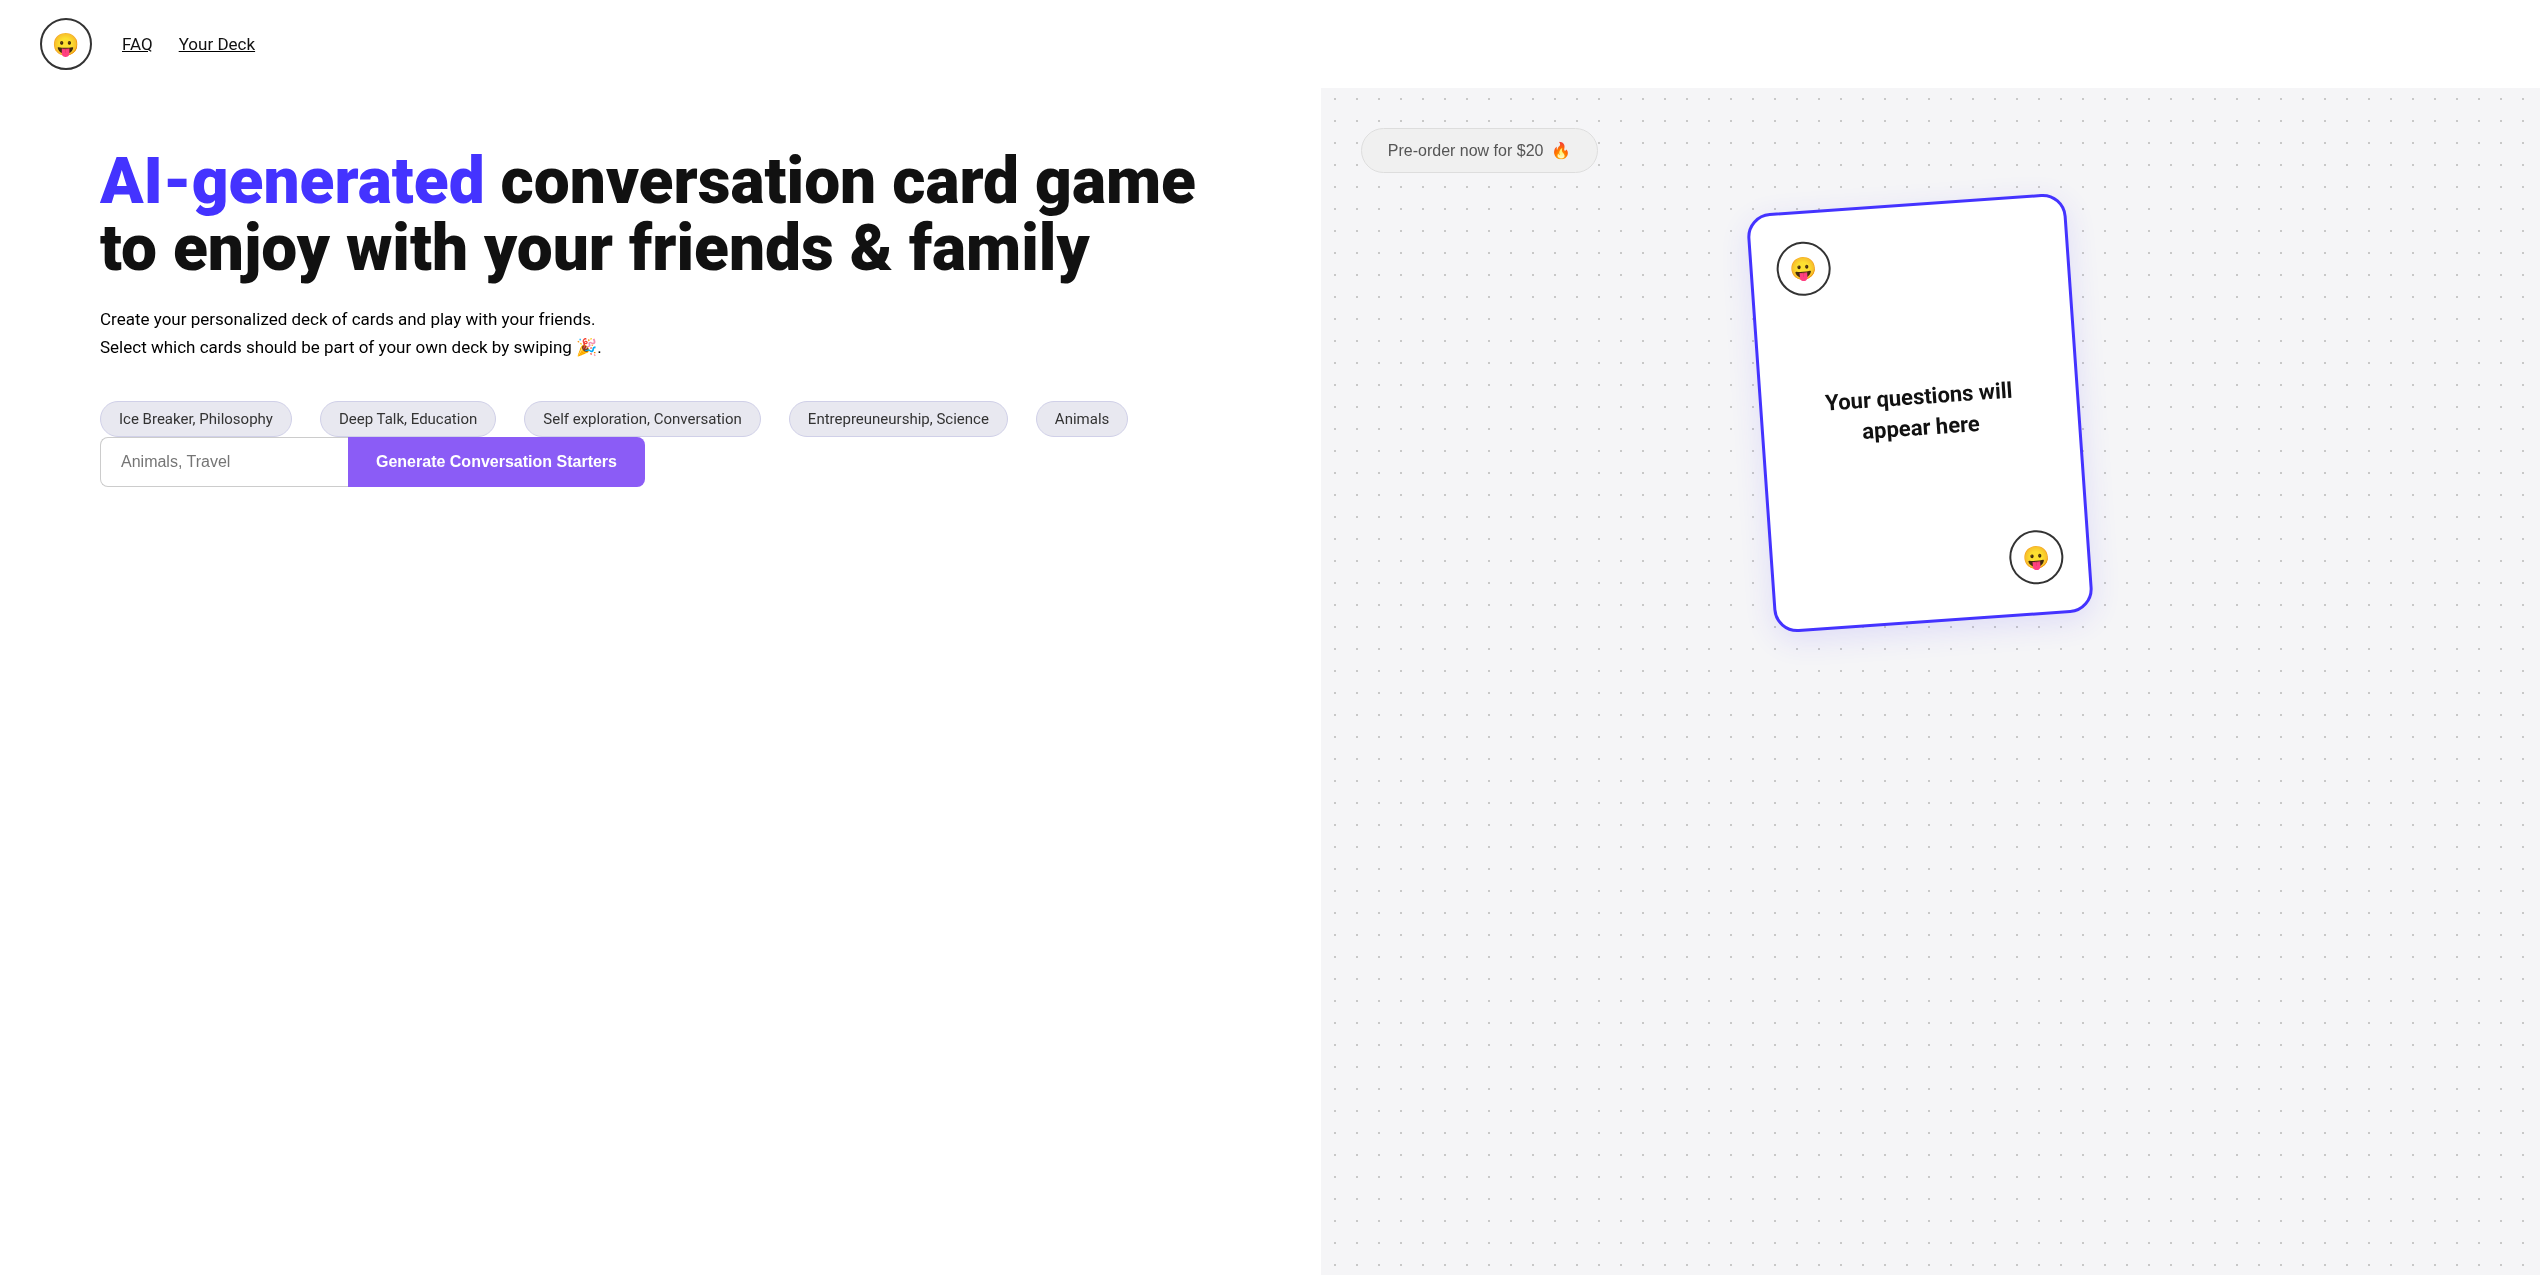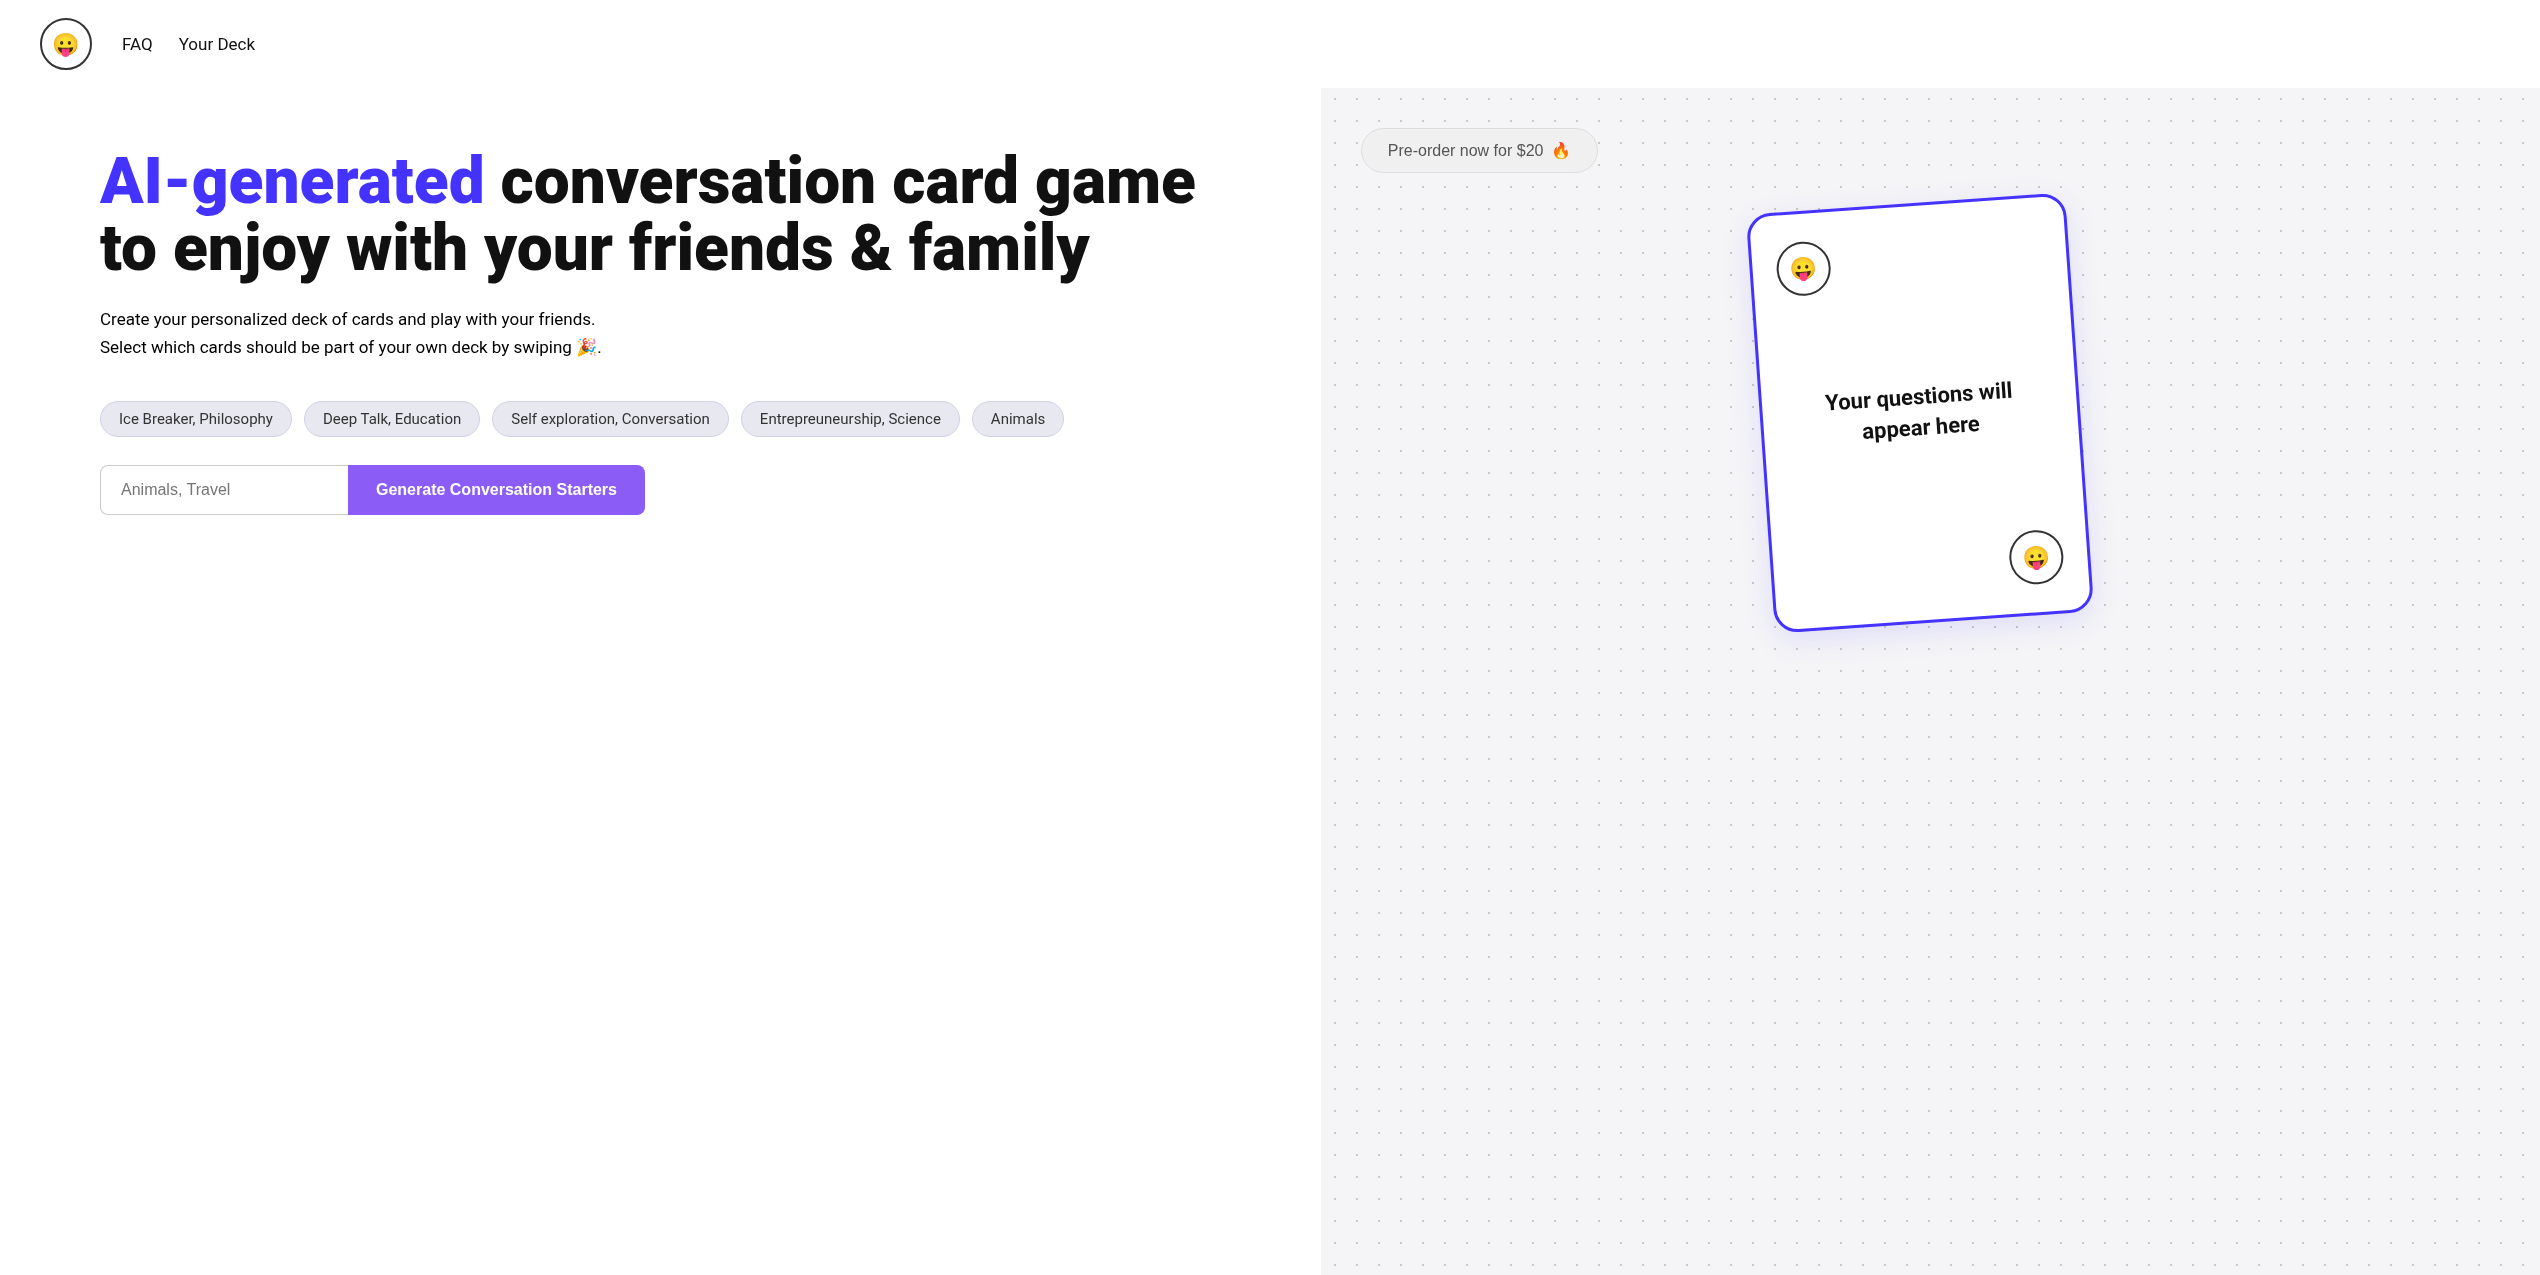--- a/index.html
+++ b/index.html
@@ -44,20 +44,21 @@
       align-items: center;
       justify-content: center;
       font-size: 22px;
       flex-shrink: 0;
     }
 
     nav {
       display: flex;
       gap: 26px;
       align-items: center;
+      text-decoration: underline;
     }
 
     nav a {
       text-decoration: none;
       color: #111;
       font-size: 17px;
       font-weight: 400;
     }
 
     
@@ -94,22 +95,21 @@
       color: #000000;
       line-height: 1.6;
       margin-bottom: 40px;
       max-width: 520px;
     }
 
     
     .tags-container {
       display: flex;
       flex-wrap: wrap;
-      gap: 12px;
-      margin-bottom: 28px;
+      gap: 28px;
     }
 
     .tag-chip {
       background: #e8e8f0;
       border: 1px solid #d0d0e8;
       border-radius: 24px;
       padding: 8px 18px;
       font-size: 15px;
       color: #333;
       cursor: pointer;

